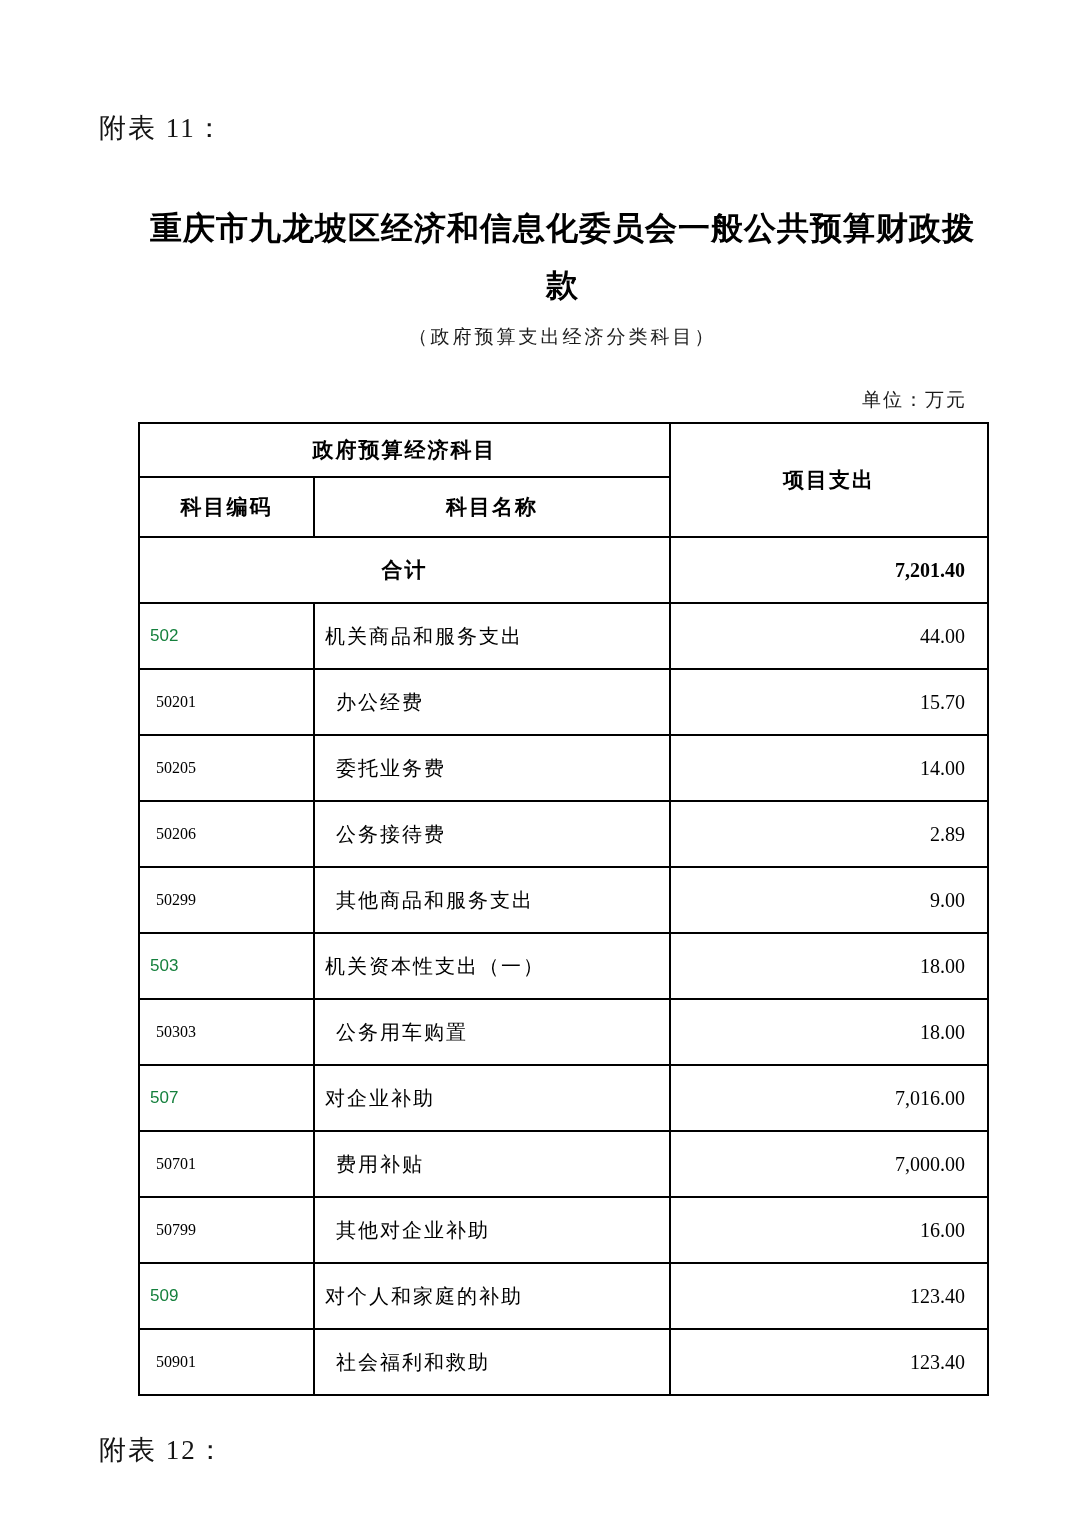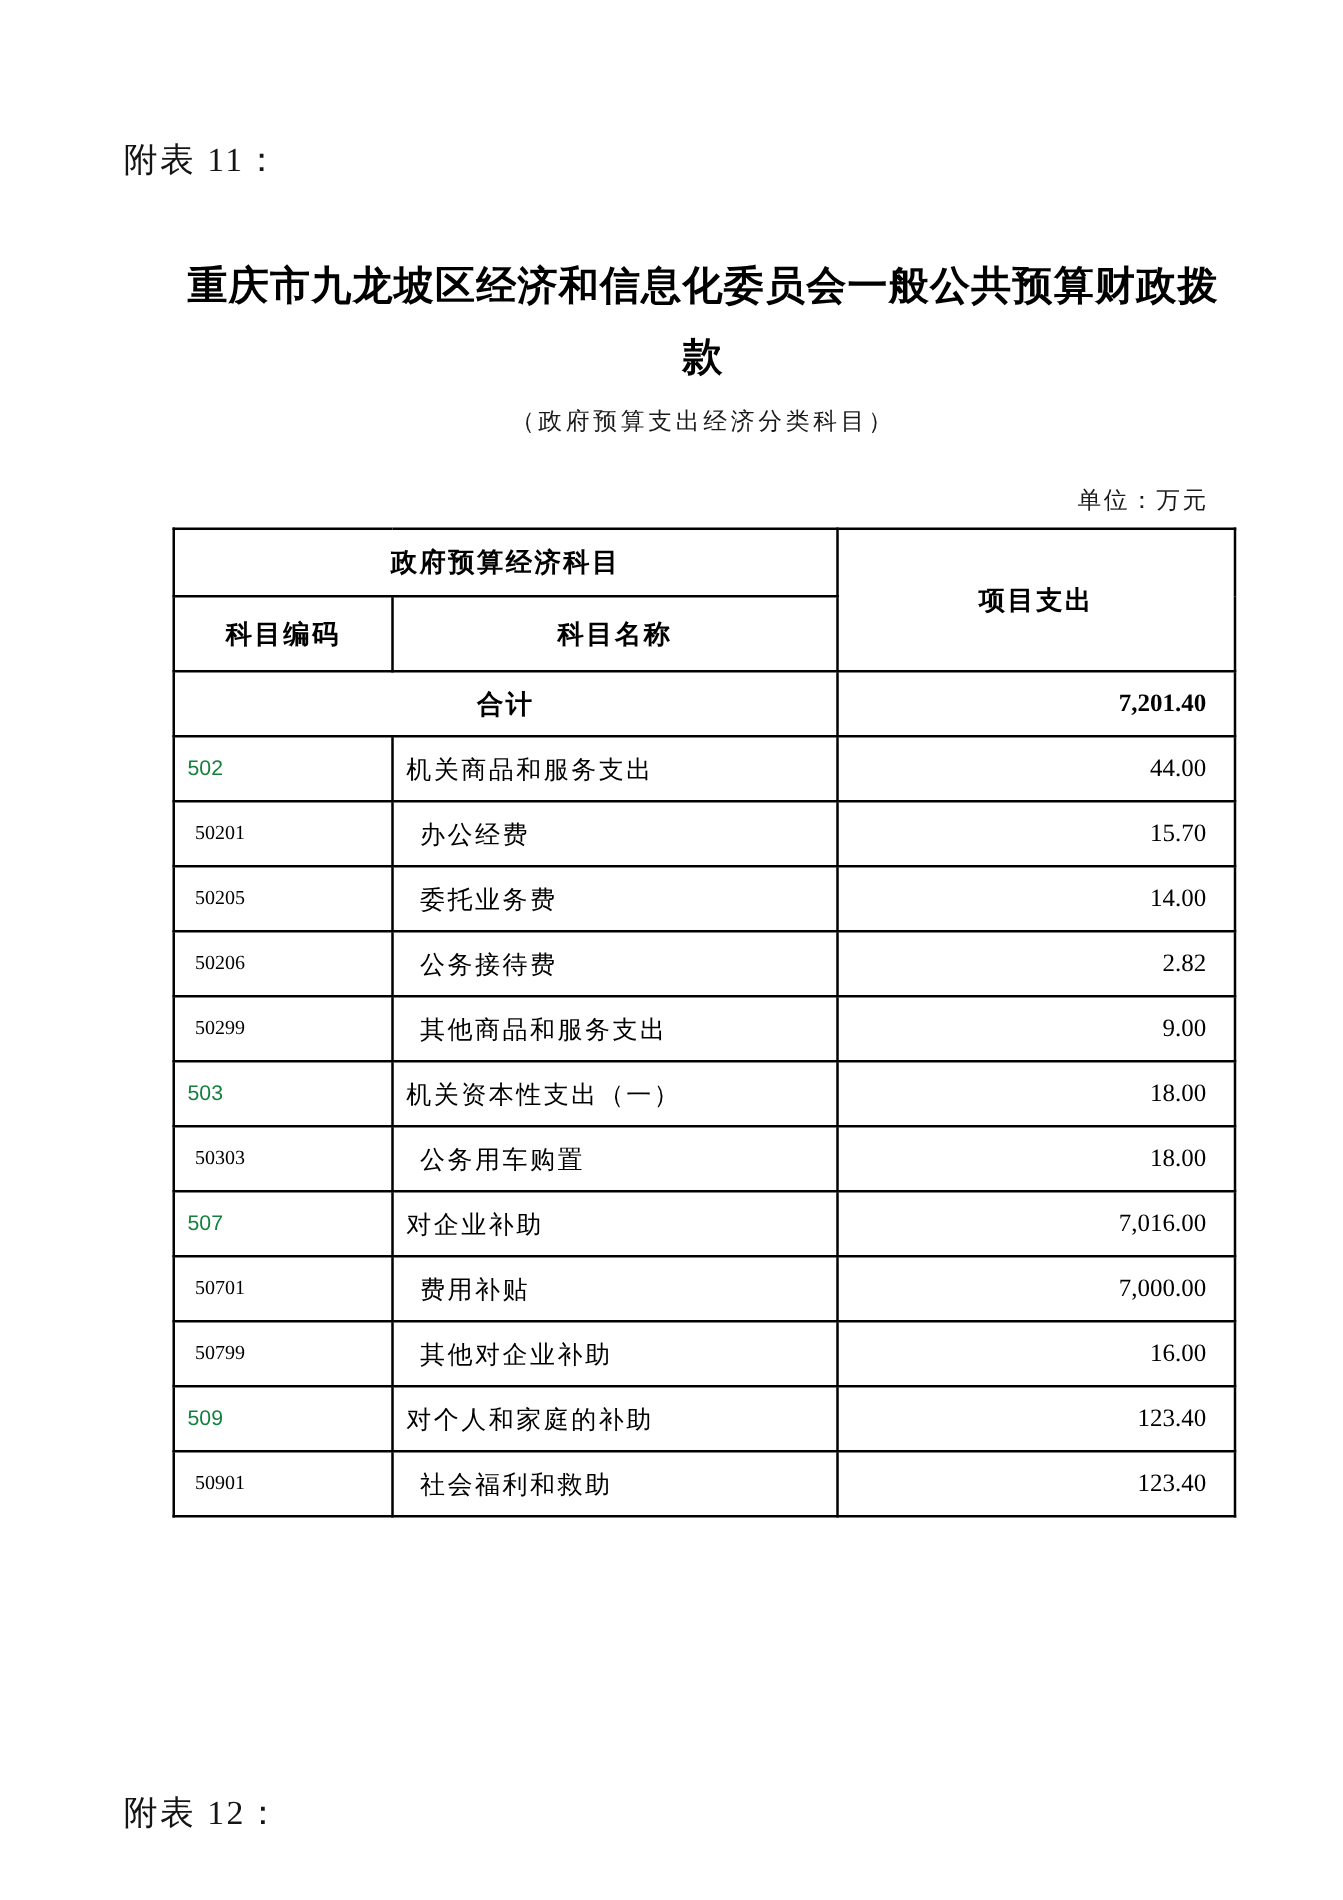--- a/index.html
+++ b/index.html
@@ -71,21 +71,21 @@
     border: 2px solid #000;
   }
   .budget th, .budget td {
     border: 2px solid #000;
     vertical-align: middle;
     overflow: hidden;
     white-space: nowrap;
   }
   .budget thead tr.h1 { height: 54px; }
   .budget thead tr.h2 { height: 60px; }
-  .budget tbody tr    { height: 52px; }
+  .budget tbody tr    { height: 66px; }
 
   .budget th {
     font-family: "Liberation Sans", "DejaVu Sans", sans-serif;
     font-weight: bold;
     font-size: 21px;
     text-align: center;
     letter-spacing: 2px;
   }
 
   td.total-label {
@@ -166,21 +166,21 @@
         <td class="num">15.70</td>
       </tr>
       <tr class="data-row child">
         <td class="code-cell">50205</td>
         <td class="name-cell">委托业务费</td>
         <td class="num">14.00</td>
       </tr>
       <tr class="data-row child">
         <td class="code-cell">50206</td>
         <td class="name-cell">公务接待费</td>
-        <td class="num">2.82</td>
+        <td class="num">2.89</td>
       </tr>
       <tr class="data-row child">
         <td class="code-cell">50299</td>
         <td class="name-cell">其他商品和服务支出</td>
         <td class="num">9.00</td>
       </tr>
       <tr class="data-row parent">
         <td class="code-cell">503</td>
         <td class="name-cell">机关资本性支出（一）</td>
         <td class="num">18.00</td>

